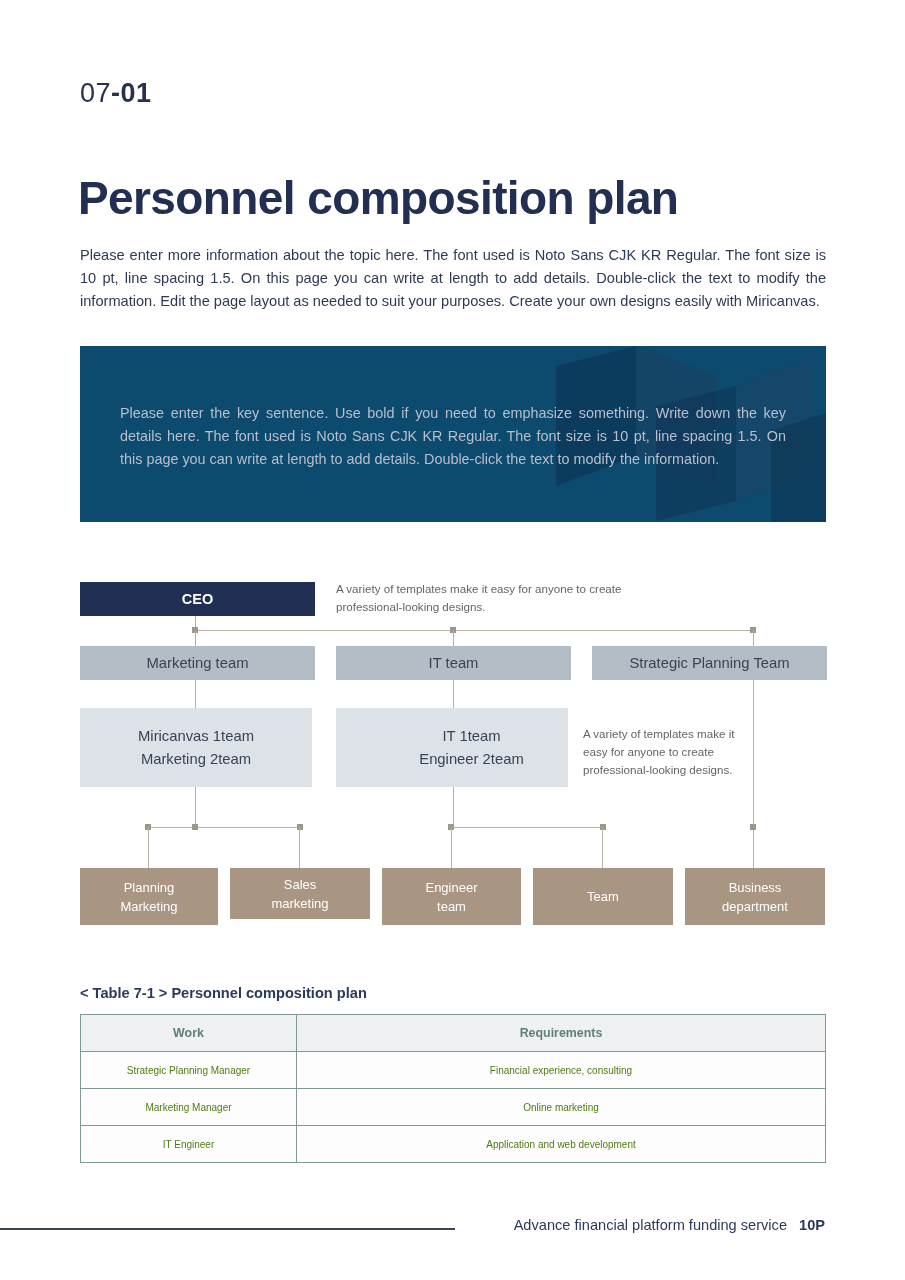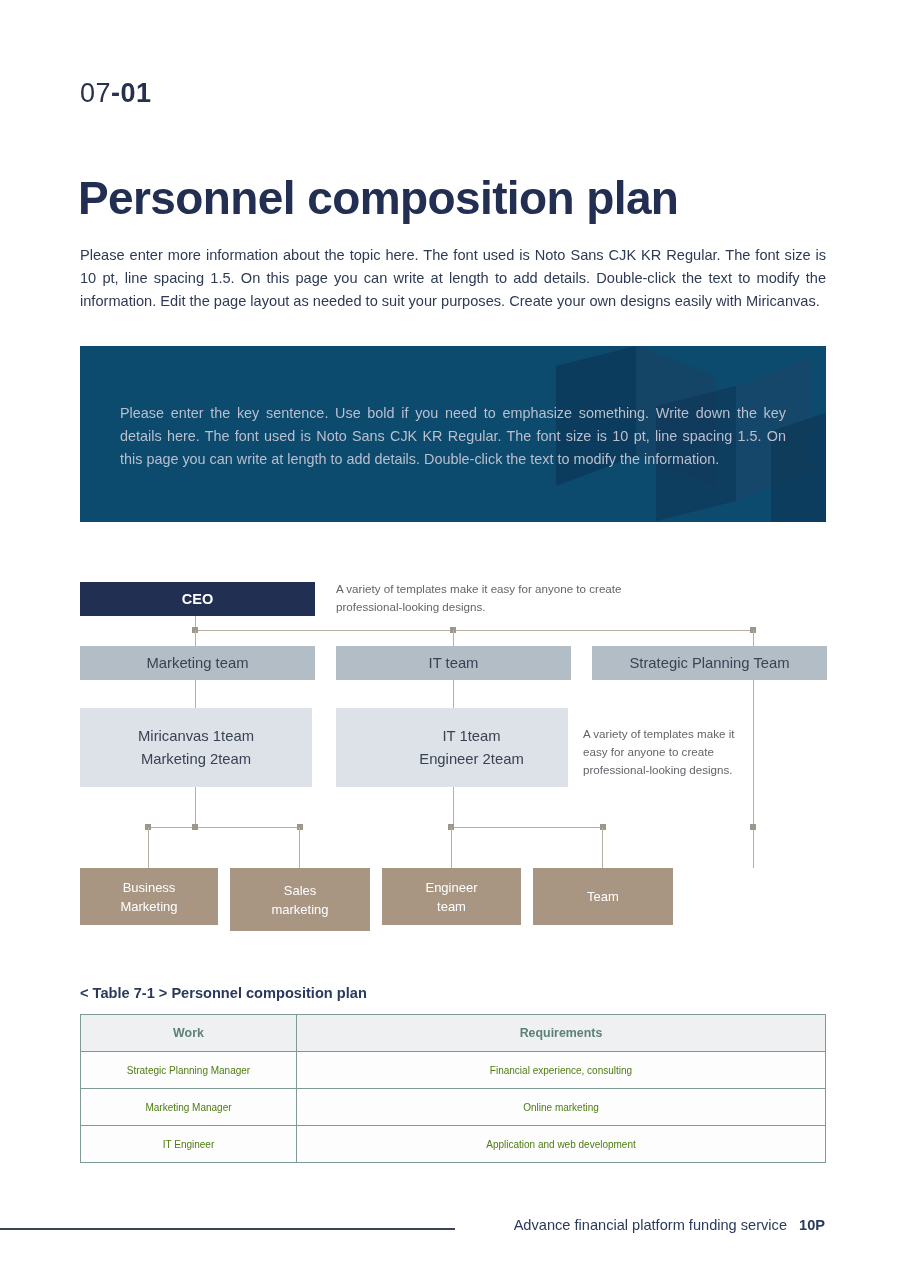--- a/index.html
+++ b/index.html
@@ -282,34 +282,38 @@
       <span>Marketing 2team</span>
     </div>
     <div class="obox lvl3" style="left:336px; top:708px; width:232px; height:79px; flex-direction:column;padding-left:39px;">
       <span>IT 1team</span>
       <span>Engineer 2team</span>
     </div>
 
     <div class="note" style="left:583px; top:725px; width:162px;">A variety of templates make it easy for anyone to create professional-looking designs.</div>
 
     <div class="obox lvl4" style="left:80px; top:868px; width:138px; height:57px; flex-direction:column;">
-      <span>Business</span>
+      <span>Planning</span>
       <span>Marketing</span>
     </div>
-    <div class="obox lvl4" style="left:230px; top:868px; width:140px; height:63px; flex-direction:column;">
+    <div class="obox lvl4" style="left:230px; top:868px; width:140px; height:51px; flex-direction:column;">
       <span>Sales</span>
       <span>marketing</span>
     </div>
     <div class="obox lvl4" style="left:382px; top:868px; width:139px; height:57px; flex-direction:column;">
       <span>Engineer</span>
       <span>team</span>
     </div>
     <div class="obox lvl4" style="left:533px; top:868px; width:140px; height:57px; flex-direction:column;">
       <span>Team</span>
       <span></span>
+    </div>
+    <div class="obox lvl4" style="left:685px; top:868px; width:140px; height:57px; flex-direction:column;">
+      <span>Business</span>
+      <span>department</span>
     </div>
   </div>
 
   <div class="table-caption">&lt; Table 7-1 &gt; Personnel composition plan</div>
 
   <table class="ptable">
     <thead>
       <tr>
         <th class="col-work">Work</th>
         <th>Requirements</th>

